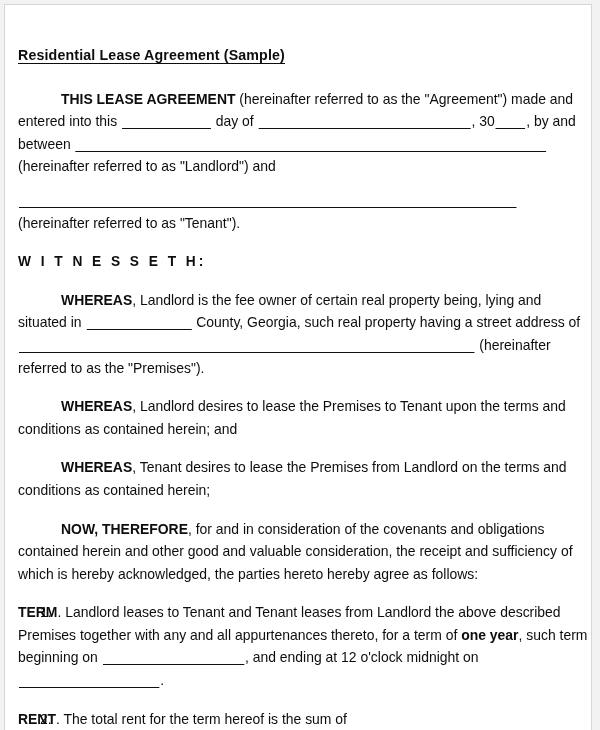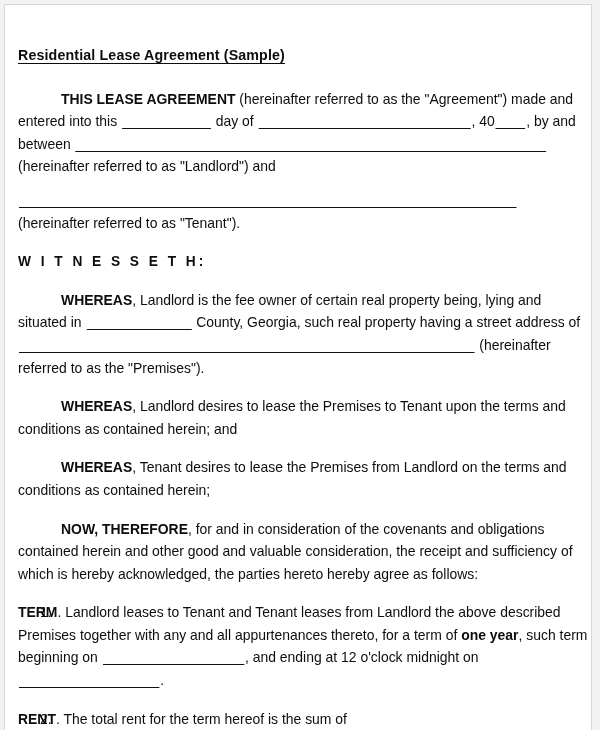--- a/index.html
+++ b/index.html
@@ -105,21 +105,21 @@
 
 <div id="canvas">
   <div id="page">
     <div id="body-col">
 
       <div class="doc-title">Residential Lease Agreement (Sample)</div>
 
       <div class="gap-lg"></div>
 
       <p class="para indent">
-        <span class="lead">THIS LEASE AGREEMENT</span><span> (hereinafter referred to as the "Agreement") made and entered into this </span><span class="blank" style="width:93px"></span><span> day of </span><span class="blank" style="width:222px"></span><span>, 40</span><span class="blank" style="width:31px"></span><span>, by and between </span><span class="blank" style="width:493px"></span>
+        <span class="lead">THIS LEASE AGREEMENT</span><span> (hereinafter referred to as the "Agreement") made and entered into this </span><span class="blank" style="width:93px"></span><span> day of </span><span class="blank" style="width:222px"></span><span>, 30</span><span class="blank" style="width:31px"></span><span>, by and between </span><span class="blank" style="width:493px"></span>
       </p>
 
       <p class="para">(hereinafter referred to as "Landlord") and</p>
 
       <div class="gap-sm"></div>
 
       <p class="para">
         <span class="blank" style="width:521px"></span>
       </p>
 

